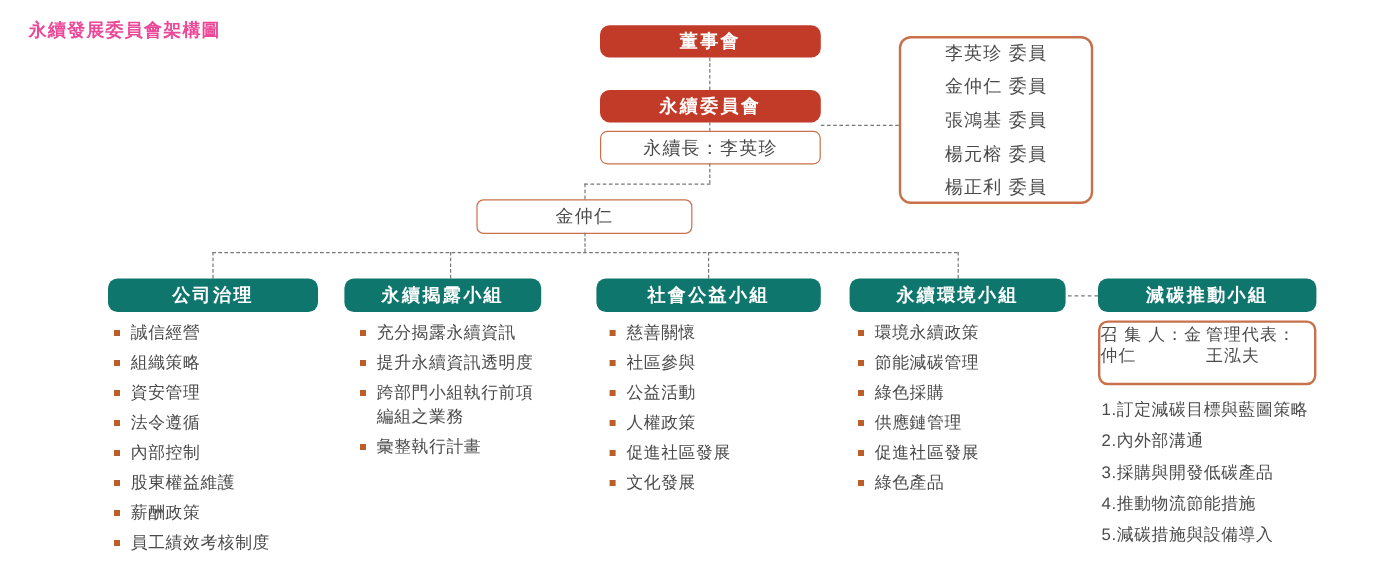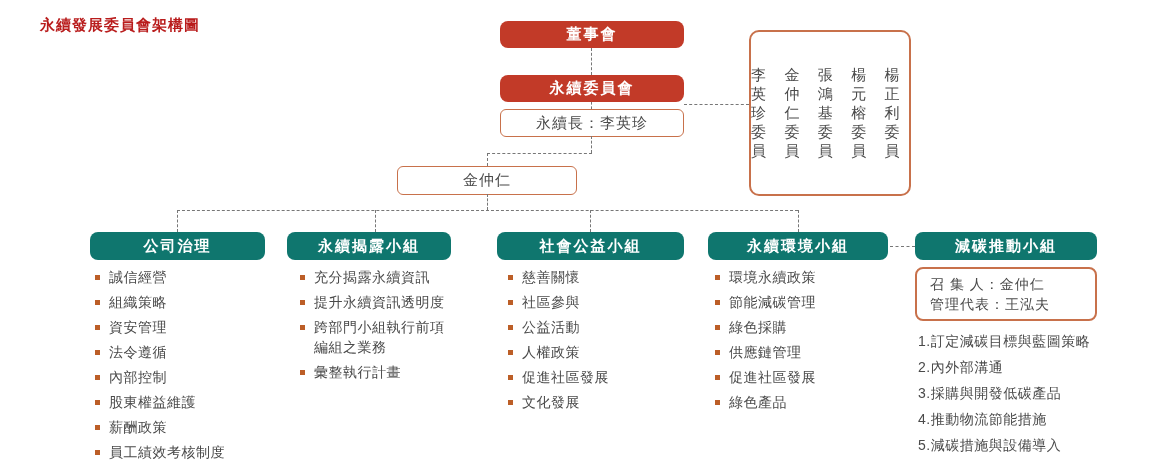--- a/index.html
+++ b/index.html
@@ -1,57 +1,57 @@
 <!DOCTYPE html>
 <html><head>
 <meta charset="utf-8">
 <style>
   html,body{margin:0;padding:0;background:#ffffff;}
   .canvas{
     position:relative;width:1160px;height:473px;background:#ffffff;
     font-family:"Liberation Sans","DejaVu Sans",sans-serif;overflow:hidden;
   }
   .title{
-    position:absolute;left:40px;top:16px;font-size:15px;font-weight:bold;
-    color:#b91c1c;letter-spacing:1px;
+    position:absolute;left:24px;top:16px;font-size:15px;font-weight:bold;
+    color:#ec4899;letter-spacing:1px;
   }
   .redbox{
     position:absolute;width:184px;height:27px;background:#c23a28;color:#ffffff;
     font-size:15px;font-weight:bold;letter-spacing:2px;border-radius:8px;
     display:flex;align-items:center;justify-content:center;
   }
   .whitebox{
     position:absolute;background:#ffffff;border:1px solid #c8714b;border-radius:6px;
     color:#4a4a4a;font-size:15px;letter-spacing:1px;
     display:flex;align-items:center;justify-content:center;
   }
   .members{
-    position:absolute;left:749px;top:30px;width:162px;height:166px;
+    position:absolute;left:749px;top:30px;width:162px;height:140px;
     background:#ffffff;border:2px solid #c8714b;border-radius:10px;
-    display:flex;flex-direction:row;align-items:center;justify-content:center;
+    display:flex;flex-direction:column;align-items:center;justify-content:center;
     gap:9px;color:#4a4a4a;font-size:15px;letter-spacing:1px;box-sizing:border-box;
   }
   .groupbox{
     position:absolute;top:232px;height:28px;background:#0f766e;color:#ffffff;
     font-size:15px;font-weight:bold;letter-spacing:2px;border-radius:8px;
     display:flex;align-items:center;justify-content:center;
   }
   .dash-h{position:absolute;border-top:1px dashed #777777;height:0;}
   .dash-v{position:absolute;border-left:1px dashed #777777;width:0;}
   .blist{position:absolute;top:267px;list-style:none;margin:0;padding:0;}
   .blist li{
     display:flex;align-items:flex-start;margin-bottom:5px;
     font-size:14px;color:#4a4a4a;line-height:20px;letter-spacing:0.5px;
   }
   .blist .sq{width:5px;height:5px;background:#bc5e27;margin:8px 9px 0 0;flex:none;}
   .subbox{
     position:absolute;left:915px;top:267px;width:182px;height:54px;
     background:#ffffff;border:2px solid #c8714b;border-radius:8px;box-sizing:border-box;
-    display:flex;flex-direction:column;justify-content:center;gap:2px;
-    padding-left:13px;color:#4a4a4a;font-size:14px;letter-spacing:1px;line-height:18px;
+    display:flex;justify-content:center;gap:2px;
+    color:#4a4a4a;font-size:14px;letter-spacing:1px;line-height:18px;
   }
   .numlist{position:absolute;left:918px;top:331px;}
   .numlist div{
     font-size:14px;color:#4a4a4a;line-height:20px;margin-bottom:6px;letter-spacing:0.5px;
   }
 </style>
 </head>
 <body>
 
 <div class="canvas">

